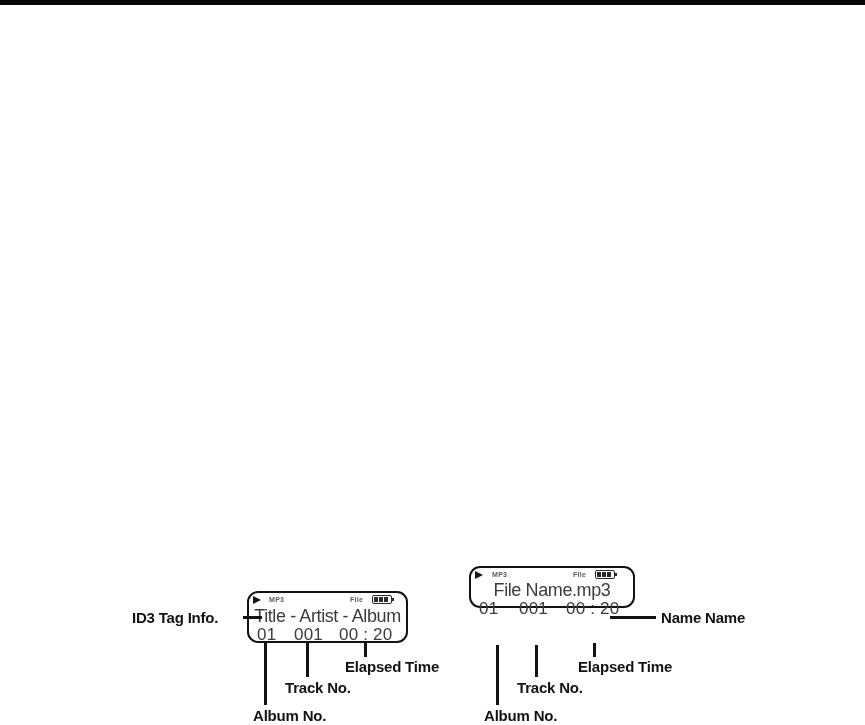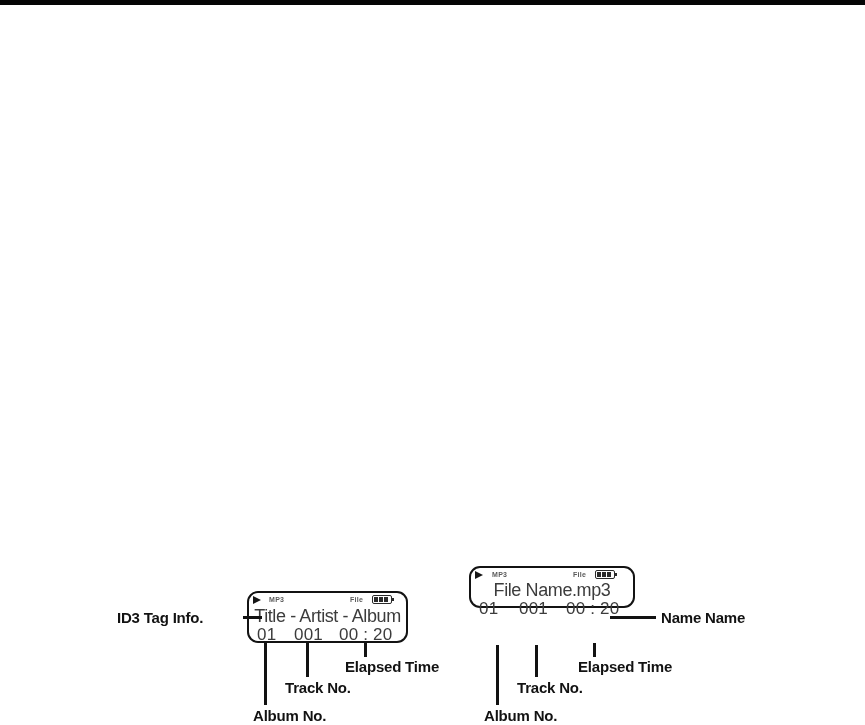--- a/index.html
+++ b/index.html
@@ -49,21 +49,21 @@
     box-sizing:border-box;display:flex;align-items:center;gap:1px;padding:1px 1px;
   }
   .battery .bar{flex:0 0 auto;width:4px;height:5px;background:#2a2a2a;}
   .battery .nub{position:absolute;right:-3px;top:2px;width:2px;height:3px;background:#2a2a2a;}
 </style>
 </head>
 <body>
 
 <div class="abs top-rule"></div>
 
-<div class="abs callout" style="left:117px;top:610px;">ID3 Tag Info.</div>
+<div class="abs callout" style="left:132px;top:610px;">ID3 Tag Info.</div>
 <div class="abs hline" style="left:243px;top:616px;width:19px;"></div>
 
 <div class="abs lcd" style="left:247px;top:591px;width:161px;height:52px;">
   <div class="lcd-inner">
     <span class="play" style="left:4px;top:3px;"></span>
     <span class="tiny" style="left:20px;top:3px;">MP3</span>
     <span class="tiny" style="left:101px;top:3px;">File</span>
     <span class="battery" style="left:123px;top:2px;">
       <span class="bar"></span>
         <span class="bar"></span>

